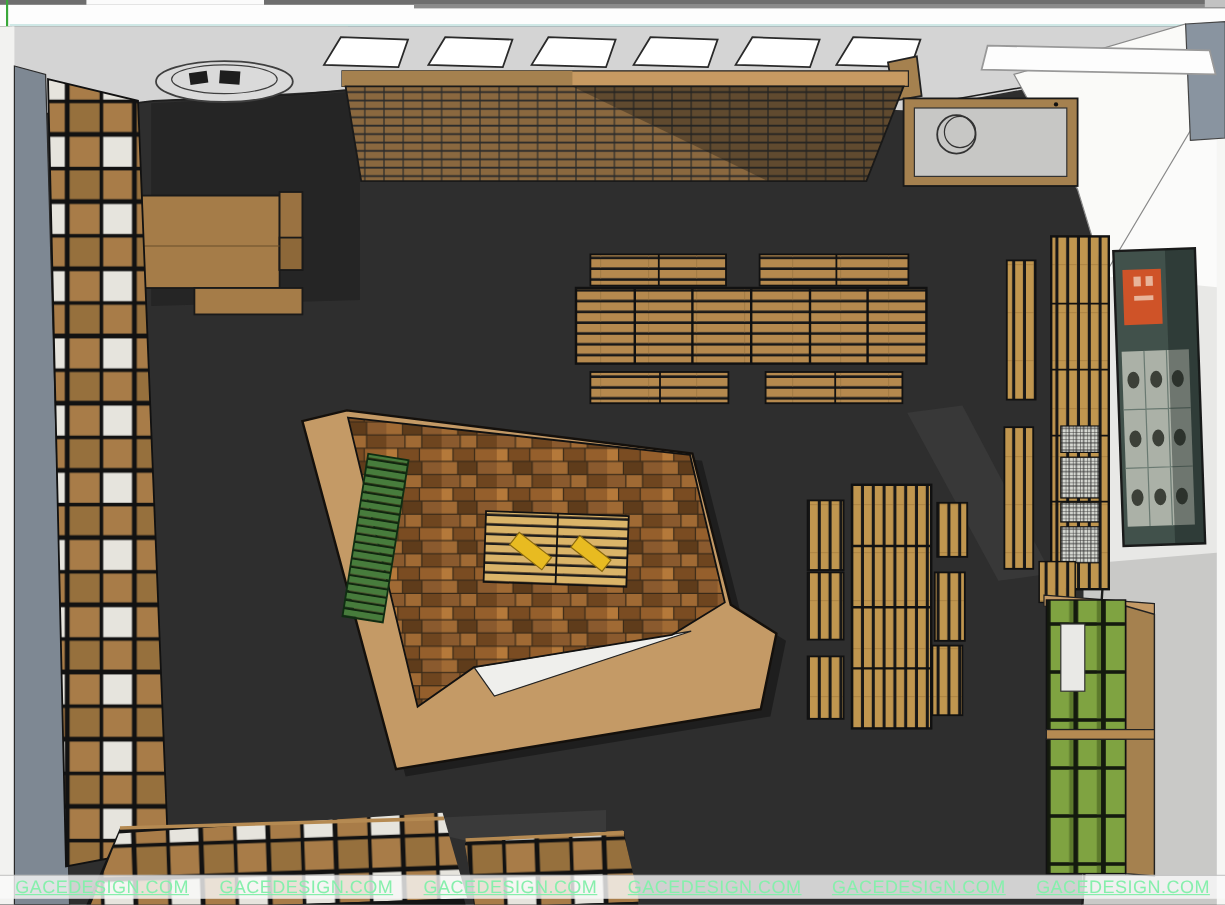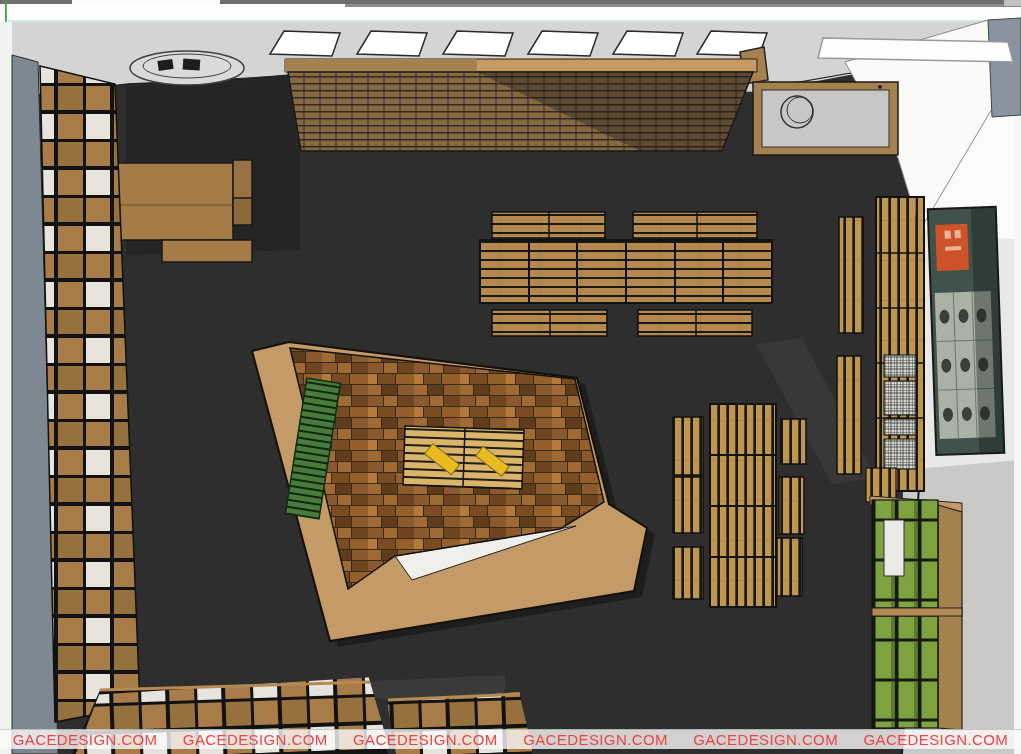--- a/index.html
+++ b/index.html
@@ -2,21 +2,21 @@
 <html><head>
 <meta charset="utf-8">
 <style>
   html,body{margin:0;padding:0;background:#ffffff;}
   #stage{position:relative;width:1021px;height:754px;overflow:hidden;
          font-family:"Liberation Sans",sans-serif;background:#2e2e2e;}
   #render-svg{position:absolute;left:0;top:0;z-index:1;display:block;}
   #wm-bar{position:absolute;left:0;top:729px;width:1021px;height:19px;z-index:2;
           background:rgba(250,250,250,0.8);display:flex;align-items:center;
           justify-content:space-around;border-top:1px solid rgba(120,120,120,0.35);}
-  #wm-bar span{font-size:15px;letter-spacing:.4px;color:#ef4444;white-space:nowrap;}
+  #wm-bar span{font-size:15px;letter-spacing:.4px;color:#86efac;white-space:nowrap;text-decoration:underline;}
 </style>
 </head>
 <body>
 
 <div id="stage">
 <svg id="render-svg" width="1021" height="754" viewBox="0 0 1021 754">
   <defs>
     <pattern id="hslat" width="40" height="9" patternUnits="userSpaceOnUse">
       <rect width="40" height="7" fill="#b5894e"></rect>
           <rect y="7" width="40" height="2" fill="#181818"></rect>

